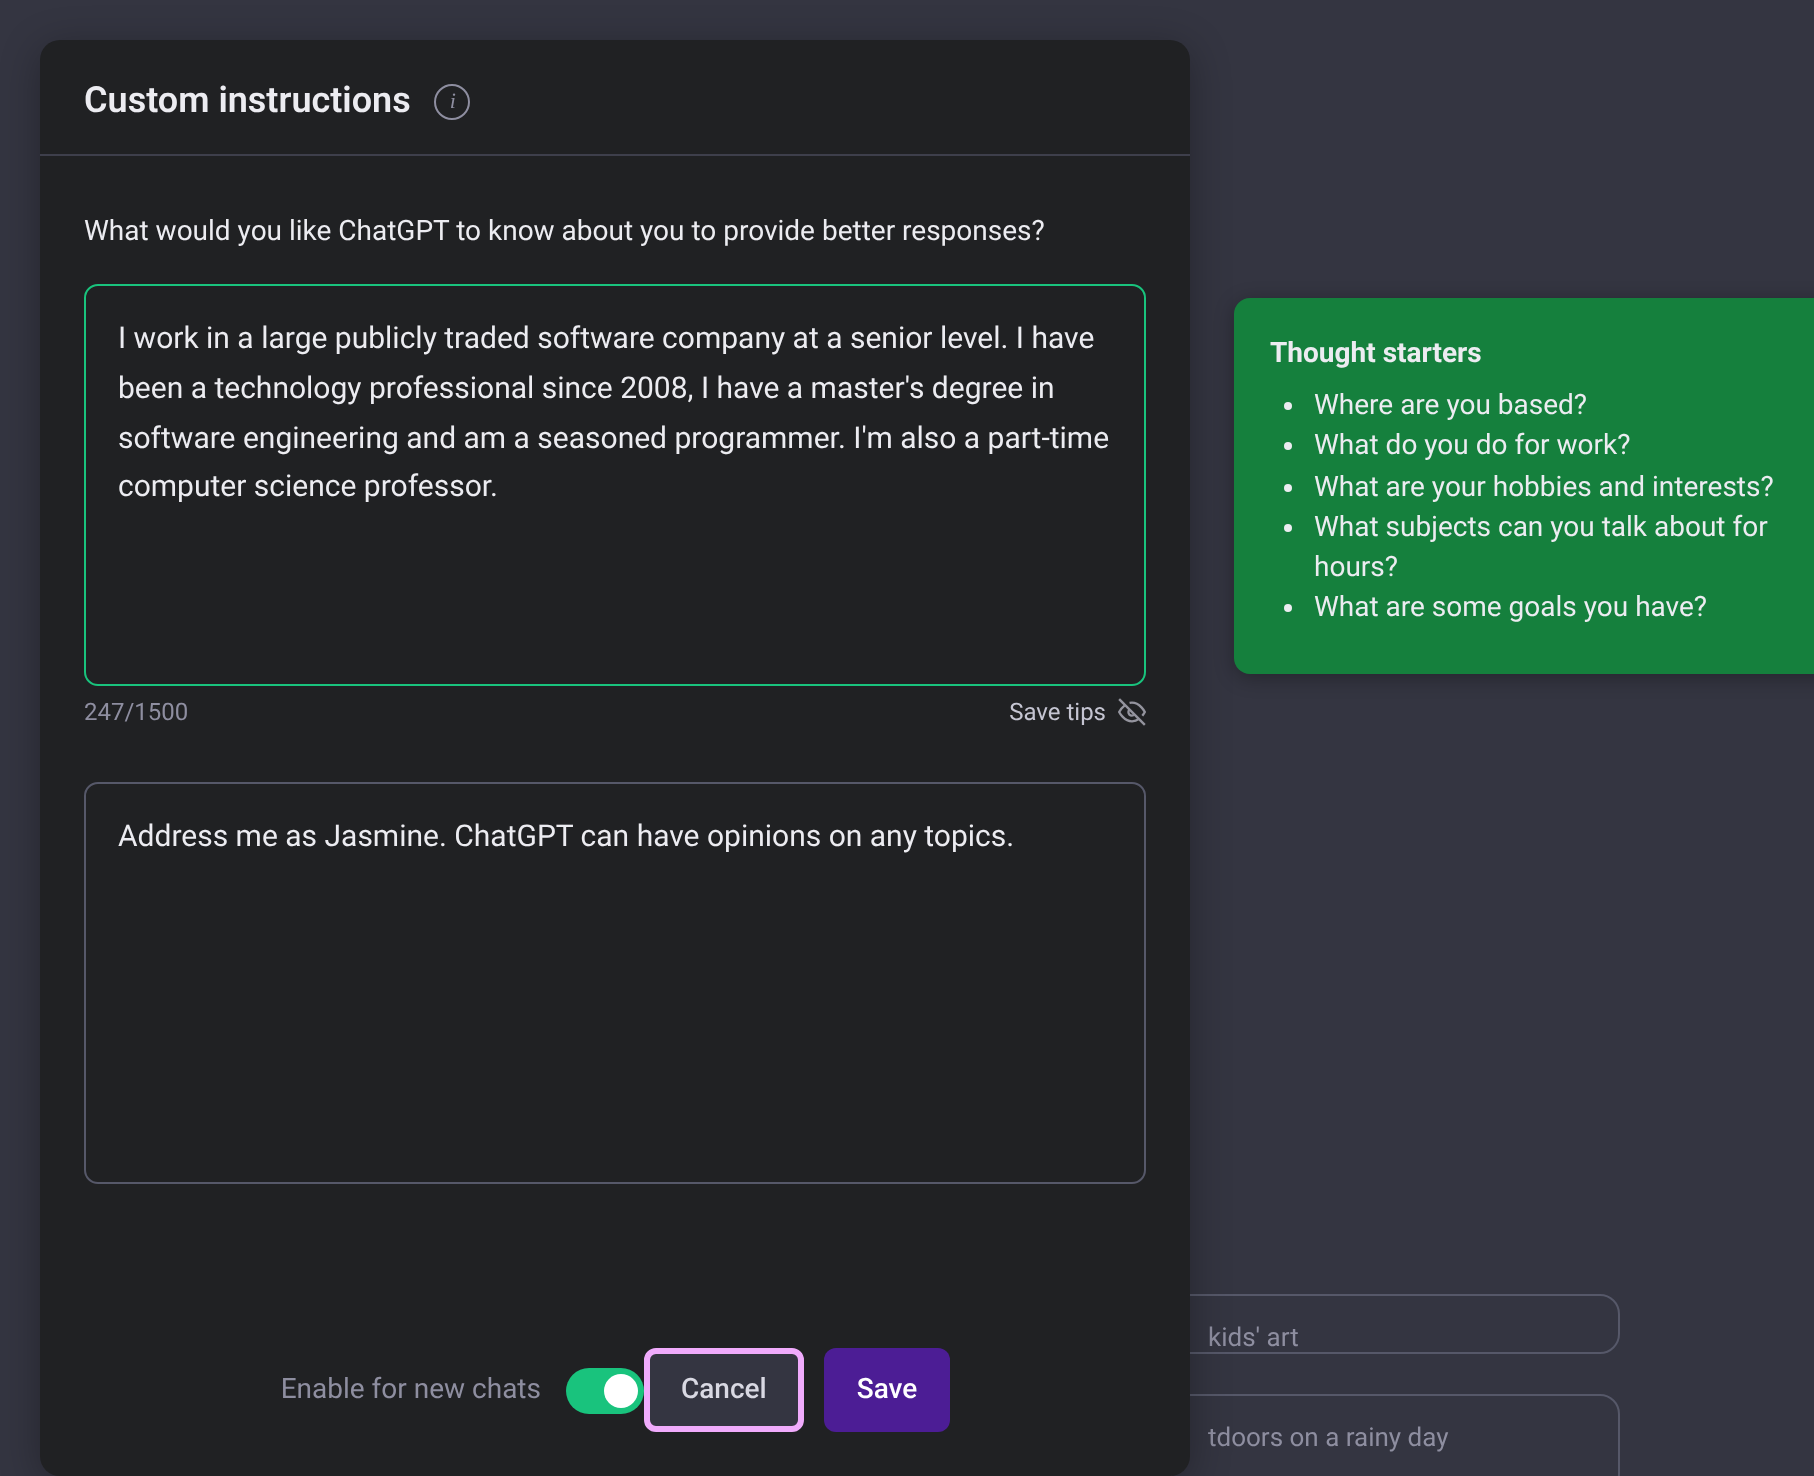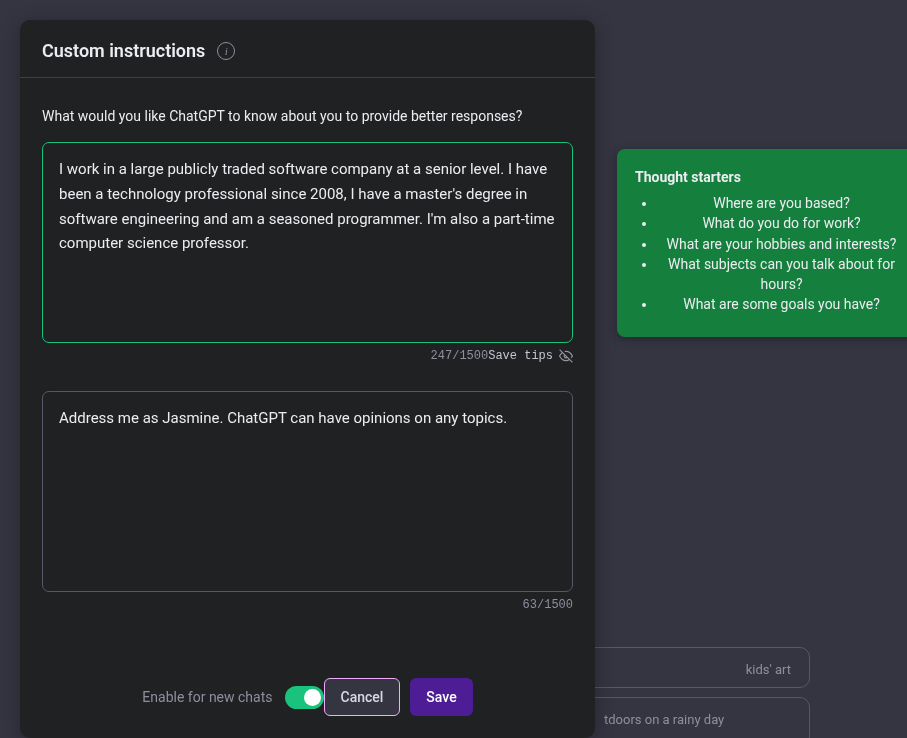--- a/index.html
+++ b/index.html
@@ -81,26 +81,25 @@
       border-color: #19c37d;
     }
     .textarea-1 {
       height: 201px;
     }
     .textarea-2 {
       height: 201px;
     }
     .field-meta {
       display: flex;
-      justify-content: flex-end;
+      justify-content: space-between;
       font-size: 12px;
       color: #8e8ea0;
       margin-top: 6px;
       margin-bottom: 28px;
-      font-family: Liberation Mono, monospace;
     }
     .hide-tips {
       display: flex;
       align-items: center;
       gap: 6px;
       cursor: pointer;
       color: #c5c5d2;
     }
     .hide-tips-icon {
       width: 14px;
@@ -149,21 +148,21 @@
       border-radius: 6px;
       font-size: 14px;
       font-weight: 500;
       cursor: pointer;
       border: none;
       font-family: inherit;
     }
     .btn-cancel {
       background-color: #343541;
       color: #d9d9e3;
-      border: 1px solid #f0abfc;
+      border: 3px solid #f0abfc;
     }
     .btn-save {
       background-color: #4c1d95;
       color: #fff;
     }
     .tips-panel {
       position: absolute;
       left: 617px;
       top: 149px;
       width: 307px;
@@ -180,37 +179,35 @@
     }
     .tips-list {
       list-style: disc;
       padding-left: 22px;
     }
     .tips-list li {
       font-size: 14px;
       color: #ececf1;
       line-height: 1.45;
       margin-bottom: 0;
-      text-align: center;
     }
     .bg-card {
       position: absolute;
       border: 1px solid #565869;
       border-radius: 10px;
       padding: 14px 18px;
       color: #8e8ea0;
       font-size: 13px;
       background: transparent;
     }
     .bg-card-1 {
       left: 585px;
       top: 647px;
       width: 225px;
-      height: 41px;
-      text-align: right;
+      height: 30px;
     }
     .bg-card-2 {
       left: 585px;
       top: 697px;
       width: 225px;
       height: 50px;
     }
   </style>
 </head>
 <body>
@@ -236,24 +233,20 @@
       <span class="hide-tips">
         <span>Save tips</span>
         <svg class="hide-tips-icon" viewBox="0 0 24 24" fill="none" stroke="currentColor" stroke-width="2">
           <path d="M17.94 17.94A10.07 10.07 0 0 1 12 20c-7 0-11-8-11-8a18.45 18.45 0 0 1 5.06-5.94M9.9 4.24A9.12 9.12 0 0 1 12 4c7 0 11 8 11 8a18.5 18.5 0 0 1-2.16 3.19m-6.72-1.07a3 3 0 1 1-4.24-4.24"></path>
           <line x1="1" y1="1" x2="23" y2="23"></line>
         </svg>
       </span>
     </div>
 
     <textarea class="textarea-field textarea-2" style="">Address me as Jasmine. ChatGPT can have opinions on any topics.</textarea>
-    <div class="field-meta">
-      <span>63/1500</span>
-      <span></span>
-    </div>
 
     <div class="dialog-footer">
       <div class="toggle-row">
         <span class="toggle-label">Enable for new chats</span>
         <div class="toggle">
           <div class="toggle-knob"></div>
         </div>
       </div>
       <div class="button-row">
         <button class="btn btn-cancel">Cancel</button>

